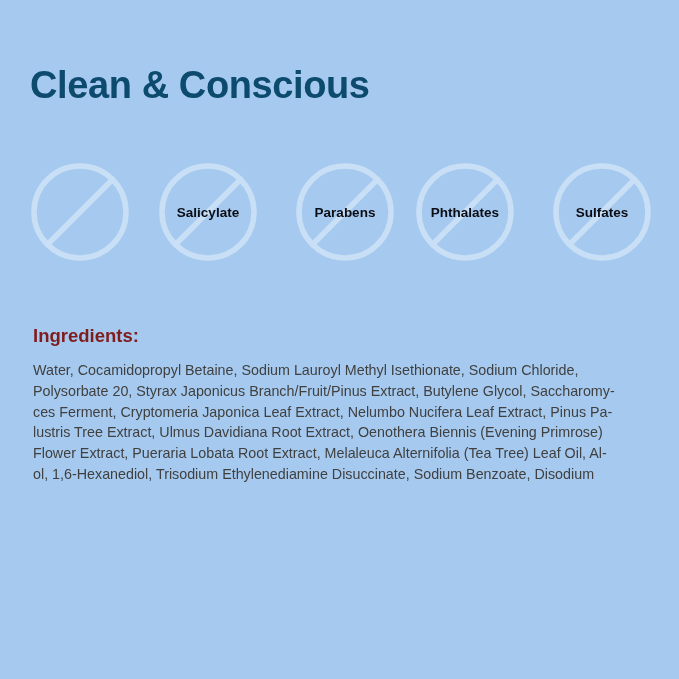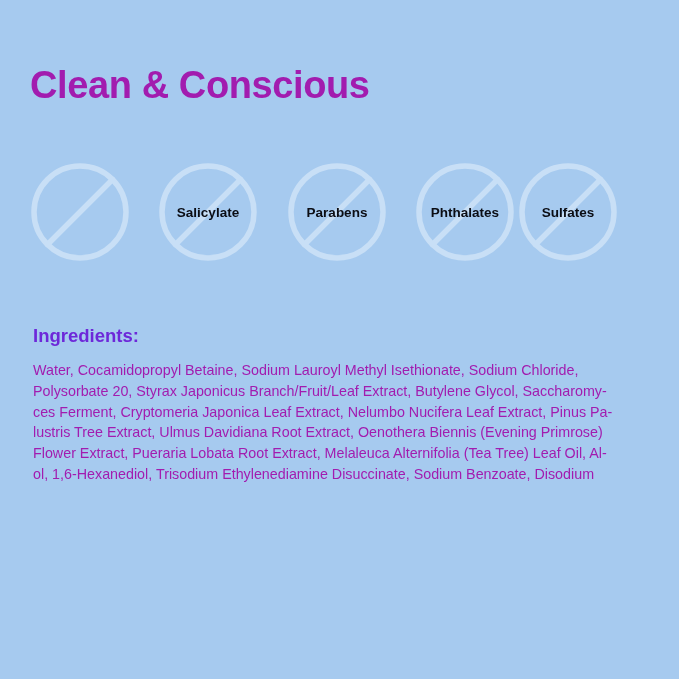--- a/index.html
+++ b/index.html
@@ -21,21 +21,21 @@
     box-sizing: border-box;
   }
 
   
   .title {
     position: absolute;
     left: 30px;
     top: 62px;
     font-size: 38px;
     font-weight: bold;
-    color: #a21caf;
+    color: #0c4a6e;
     letter-spacing: -0.4px;
     line-height: 46px;
     white-space: nowrap;
   }
 
   
   .badge-row {
     position: absolute;
     left: 16px;
     top: 162px;
@@ -75,31 +75,31 @@
     width: 80px;
   }
 
   
   .ingredients-heading {
     position: absolute;
     left: 33px;
     top: 324px;
     font-size: 18.5px;
     font-weight: bold;
-    color: #6d28d9;
+    color: #7f1d1d;
     line-height: 24px;
   }
   .ingredients-body {
     position: absolute;
     left: 33px;
     top: 360px;
     width: 628px;
     font-size: 14.3px;
     font-weight: normal;
-    color: #a21caf;
+    color: #404040;
     line-height: 20.8px;
   }
   .ingredients-body .line {
     white-space: nowrap;
   }
 </style>
 </head>
 <body>
 
 <div class="page">
@@ -117,53 +117,53 @@
       </div>
       <div class="badge" style="left: 142px;">
         <div class="badge-circle">
           <svg width="100" height="100" viewBox="0 0 100 100">
             <circle cx="50" cy="50" r="46" fill="none" stroke="#c8dff6" stroke-width="5.5"></circle>
             <line x1="17.5" y1="82.5" x2="82.5" y2="17.5" stroke="#c8dff6" stroke-width="5.5" stroke-linecap="round"></line>
           </svg>
         </div>
         <div class="badge-label">Salicylate</div>
       </div>
-      <div class="badge" style="left: 271px;">
+      <div class="badge" style="left: 279px;">
         <div class="badge-circle">
           <svg width="100" height="100" viewBox="0 0 100 100">
             <circle cx="50" cy="50" r="46" fill="none" stroke="#c8dff6" stroke-width="5.5"></circle>
             <line x1="17.5" y1="82.5" x2="82.5" y2="17.5" stroke="#c8dff6" stroke-width="5.5" stroke-linecap="round"></line>
           </svg>
         </div>
         <div class="badge-label">Parabens</div>
       </div>
       <div class="badge" style="left: 399px;">
         <div class="badge-circle">
           <svg width="100" height="100" viewBox="0 0 100 100">
             <circle cx="50" cy="50" r="46" fill="none" stroke="#c8dff6" stroke-width="5.5"></circle>
             <line x1="17.5" y1="82.5" x2="82.5" y2="17.5" stroke="#c8dff6" stroke-width="5.5" stroke-linecap="round"></line>
           </svg>
         </div>
         <div class="badge-label">Phthalates</div>
       </div>
-      <div class="badge" style="left: 502px;">
+      <div class="badge" style="left: 536px;">
         <div class="badge-circle">
           <svg width="100" height="100" viewBox="0 0 100 100">
             <circle cx="50" cy="50" r="46" fill="none" stroke="#c8dff6" stroke-width="5.5"></circle>
             <line x1="17.5" y1="82.5" x2="82.5" y2="17.5" stroke="#c8dff6" stroke-width="5.5" stroke-linecap="round"></line>
           </svg>
         </div>
         <div class="badge-label">Sulfates</div>
       </div>
     </div>
 
   <div class="ingredients-heading">Ingredients:</div>
 
   <div class="ingredients-body">
       <div class="line">Water, Cocamidopropyl Betaine, Sodium Lauroyl Methyl Isethionate, Sodium Chloride,</div>
-      <div class="line">Polysorbate 20, Styrax Japonicus Branch/Fruit/Leaf Extract, Butylene Glycol, Saccharomy-</div>
+      <div class="line">Polysorbate 20, Styrax Japonicus Branch/Fruit/Pinus Extract, Butylene Glycol, Saccharomy-</div>
       <div class="line">ces Ferment, Cryptomeria Japonica Leaf Extract, Nelumbo Nucifera Leaf Extract, Pinus Pa-</div>
       <div class="line">lustris Tree Extract, Ulmus Davidiana Root Extract, Oenothera Biennis (Evening Primrose)</div>
       <div class="line">Flower Extract, Pueraria Lobata Root Extract, Melaleuca Alternifolia (Tea Tree) Leaf Oil, Al-</div>
       <div class="line">ol, 1,6-Hexanediol, Trisodium Ethylenediamine Disuccinate, Sodium Benzoate, Disodium</div>
     </div>
 
 </div>
 
 </body></html>

